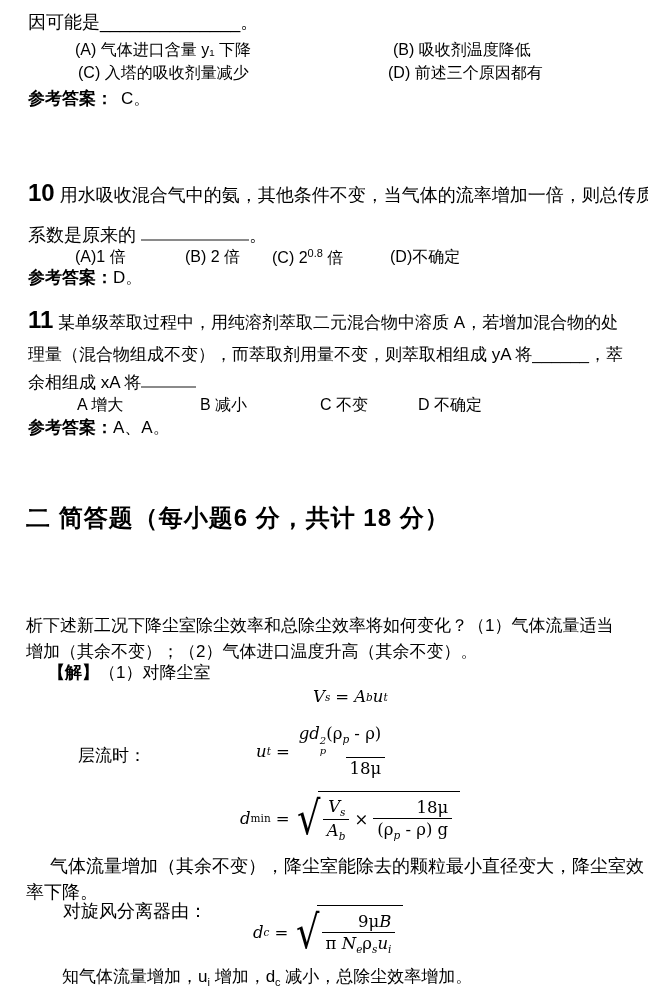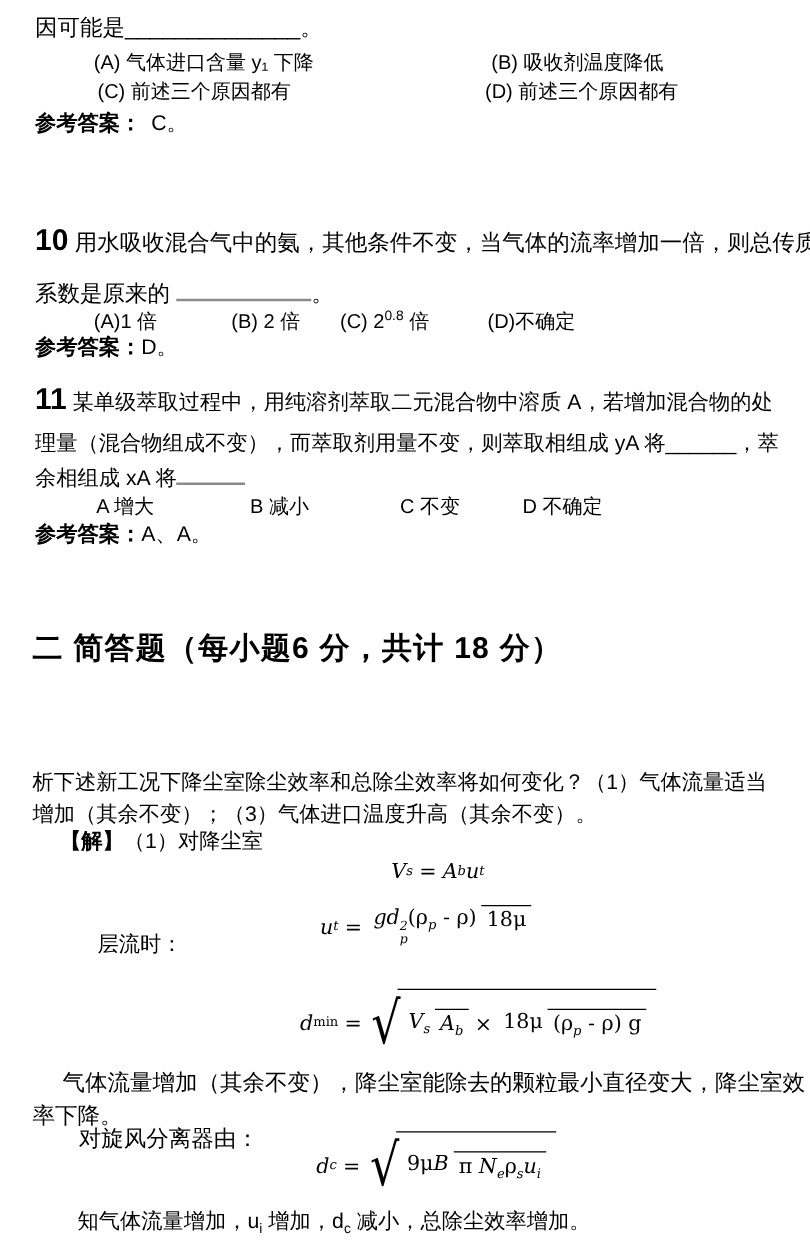--- a/index.html
+++ b/index.html
@@ -15,40 +15,40 @@
   .blank-gray{display:inline-block;border-bottom:2px solid #8a8a8a;height:0.95em;vertical-align:baseline;}
   .ans-gap{padding-left:8px;}
   sup{font-size:11px;}
   .bodysub{font-size:11px;}
   
   .formula{display:flex;align-items:center;font-family:"DejaVu Serif",serif;
            font-style:italic;font-size:16.5px;color:#000;}
   .formula sub{font-size:10.5px;}
   .rm{font-style:normal;}
   .eq{margin:0 5px;font-style:normal;}
-  .frac{display:inline-flex;flex-direction:row;align-items:flex-start;text-align:center;}
+  .frac{display:inline-flex;flex-direction:column;align-items:flex-end;text-align:center;}
   .frac .num{padding:0 4px 1px;}
   .frac .den{border-top:1.4px solid #000;padding:1px 4px 0;}
   .stack{display:inline-flex;flex-direction:column;align-items:flex-start;font-size:10px;
          line-height:1;vertical-align:-5px;}
   .sqrt{display:inline-flex;align-items:stretch;}
   .rad{display:flex;align-items:center;font-style:normal;font-size:46px;font-weight:100;
        margin-right:-6px;transform:scaleX(0.8);}
   .radicand{border-top:1.6px solid #000;display:flex;align-items:center;
             padding:3px 8px 1px 5px;gap:5px;}
 </style>
 </head>
 <body>
 
 <div id="page">
 
   <div class="abs t18" style="left:28px;top:10px"><span>因可能是</span><span>______________</span><span>。</span></div>
   <div class="abs t16" style="left:75px;top:40px">(A) 气体进口含量 y₁ 下降</div>
   <div class="abs t16" style="left:393px;top:40px">(B) 吸收剂温度降低</div>
-  <div class="abs t16" style="left:78px;top:63px">(C) 前述三个原因都有</div>
+  <div class="abs t16" style="left:78px;top:63px">(C) 入塔的吸收剂量减少</div>
   <div class="abs t16" style="left:388px;top:63px">(D) 前述三个原因都有</div>
   <div class="abs t17" style="left:28px;top:87px"><span class="b">参考答案：</span><span class="ans-gap">C。</span></div>
 
   <div class="abs" style="left:28px;top:179px"><span class="qnum">10</span><span class="t18"> 用水吸收混合气中的氨，其他条件不变，当气体的流率增加一倍，则总传质</span></div>
   <div class="abs t18" style="left:28px;top:222px"><span>系数是原来的 </span><span class="blank-gray" style="width:108px"></span><span>。</span></div>
   <div class="abs t16" style="left:75px;top:247px">(A)1 倍</div>
   <div class="abs t16" style="left:185px;top:247px">(B) 2 倍</div>
   <div class="abs t16" style="left:272px;top:247px"><span>(C) 2</span><sup>0.8</sup><span> 倍</span></div>
   <div class="abs t16" style="left:390px;top:247px">(D)不确定</div>
   <div class="abs t17" style="left:28px;top:266px"><span class="b">参考答案：</span><span>D。</span></div>
@@ -58,21 +58,21 @@
   <div class="abs t17" style="left:28px;top:370px"><span>余相组成 xA 将</span><span class="blank-gray" style="width:55px"></span></div>
   <div class="abs t16" style="left:77px;top:395px">A 增大</div>
   <div class="abs t16" style="left:200px;top:395px">B 减小</div>
   <div class="abs t16" style="left:320px;top:395px">C 不变</div>
   <div class="abs t16" style="left:418px;top:395px">D 不确定</div>
   <div class="abs t17" style="left:28px;top:416px"><span class="b">参考答案：</span><span>A、A。</span></div>
 
   <div class="abs header" style="left:26px;top:502px">二 简答题（每小题6 分，共计 18 分）</div>
 
   <div class="abs t17" style="left:26px;top:614px">析下述新工况下降尘室除尘效率和总除尘效率将如何变化？（1）气体流量适当</div>
-  <div class="abs t17" style="left:26px;top:640px">增加（其余不变）；（3）气体进口温度升高（其余不变）。</div>
+  <div class="abs t17" style="left:26px;top:640px">增加（其余不变）；（2）气体进口温度升高（其余不变）。</div>
   <div class="abs t17" style="left:48px;top:661px"><span class="b">【解】</span><span>（1）对降尘室</span></div>
 
   <div class="abs formula" style="left:313px;top:687px">
       <span>V</span>
       <sub>s</sub>
       <span class="eq">=</span>
       <span>A</span>
       <sub>b</sub>
       <span>u</span>
       <sub>t</sub>

